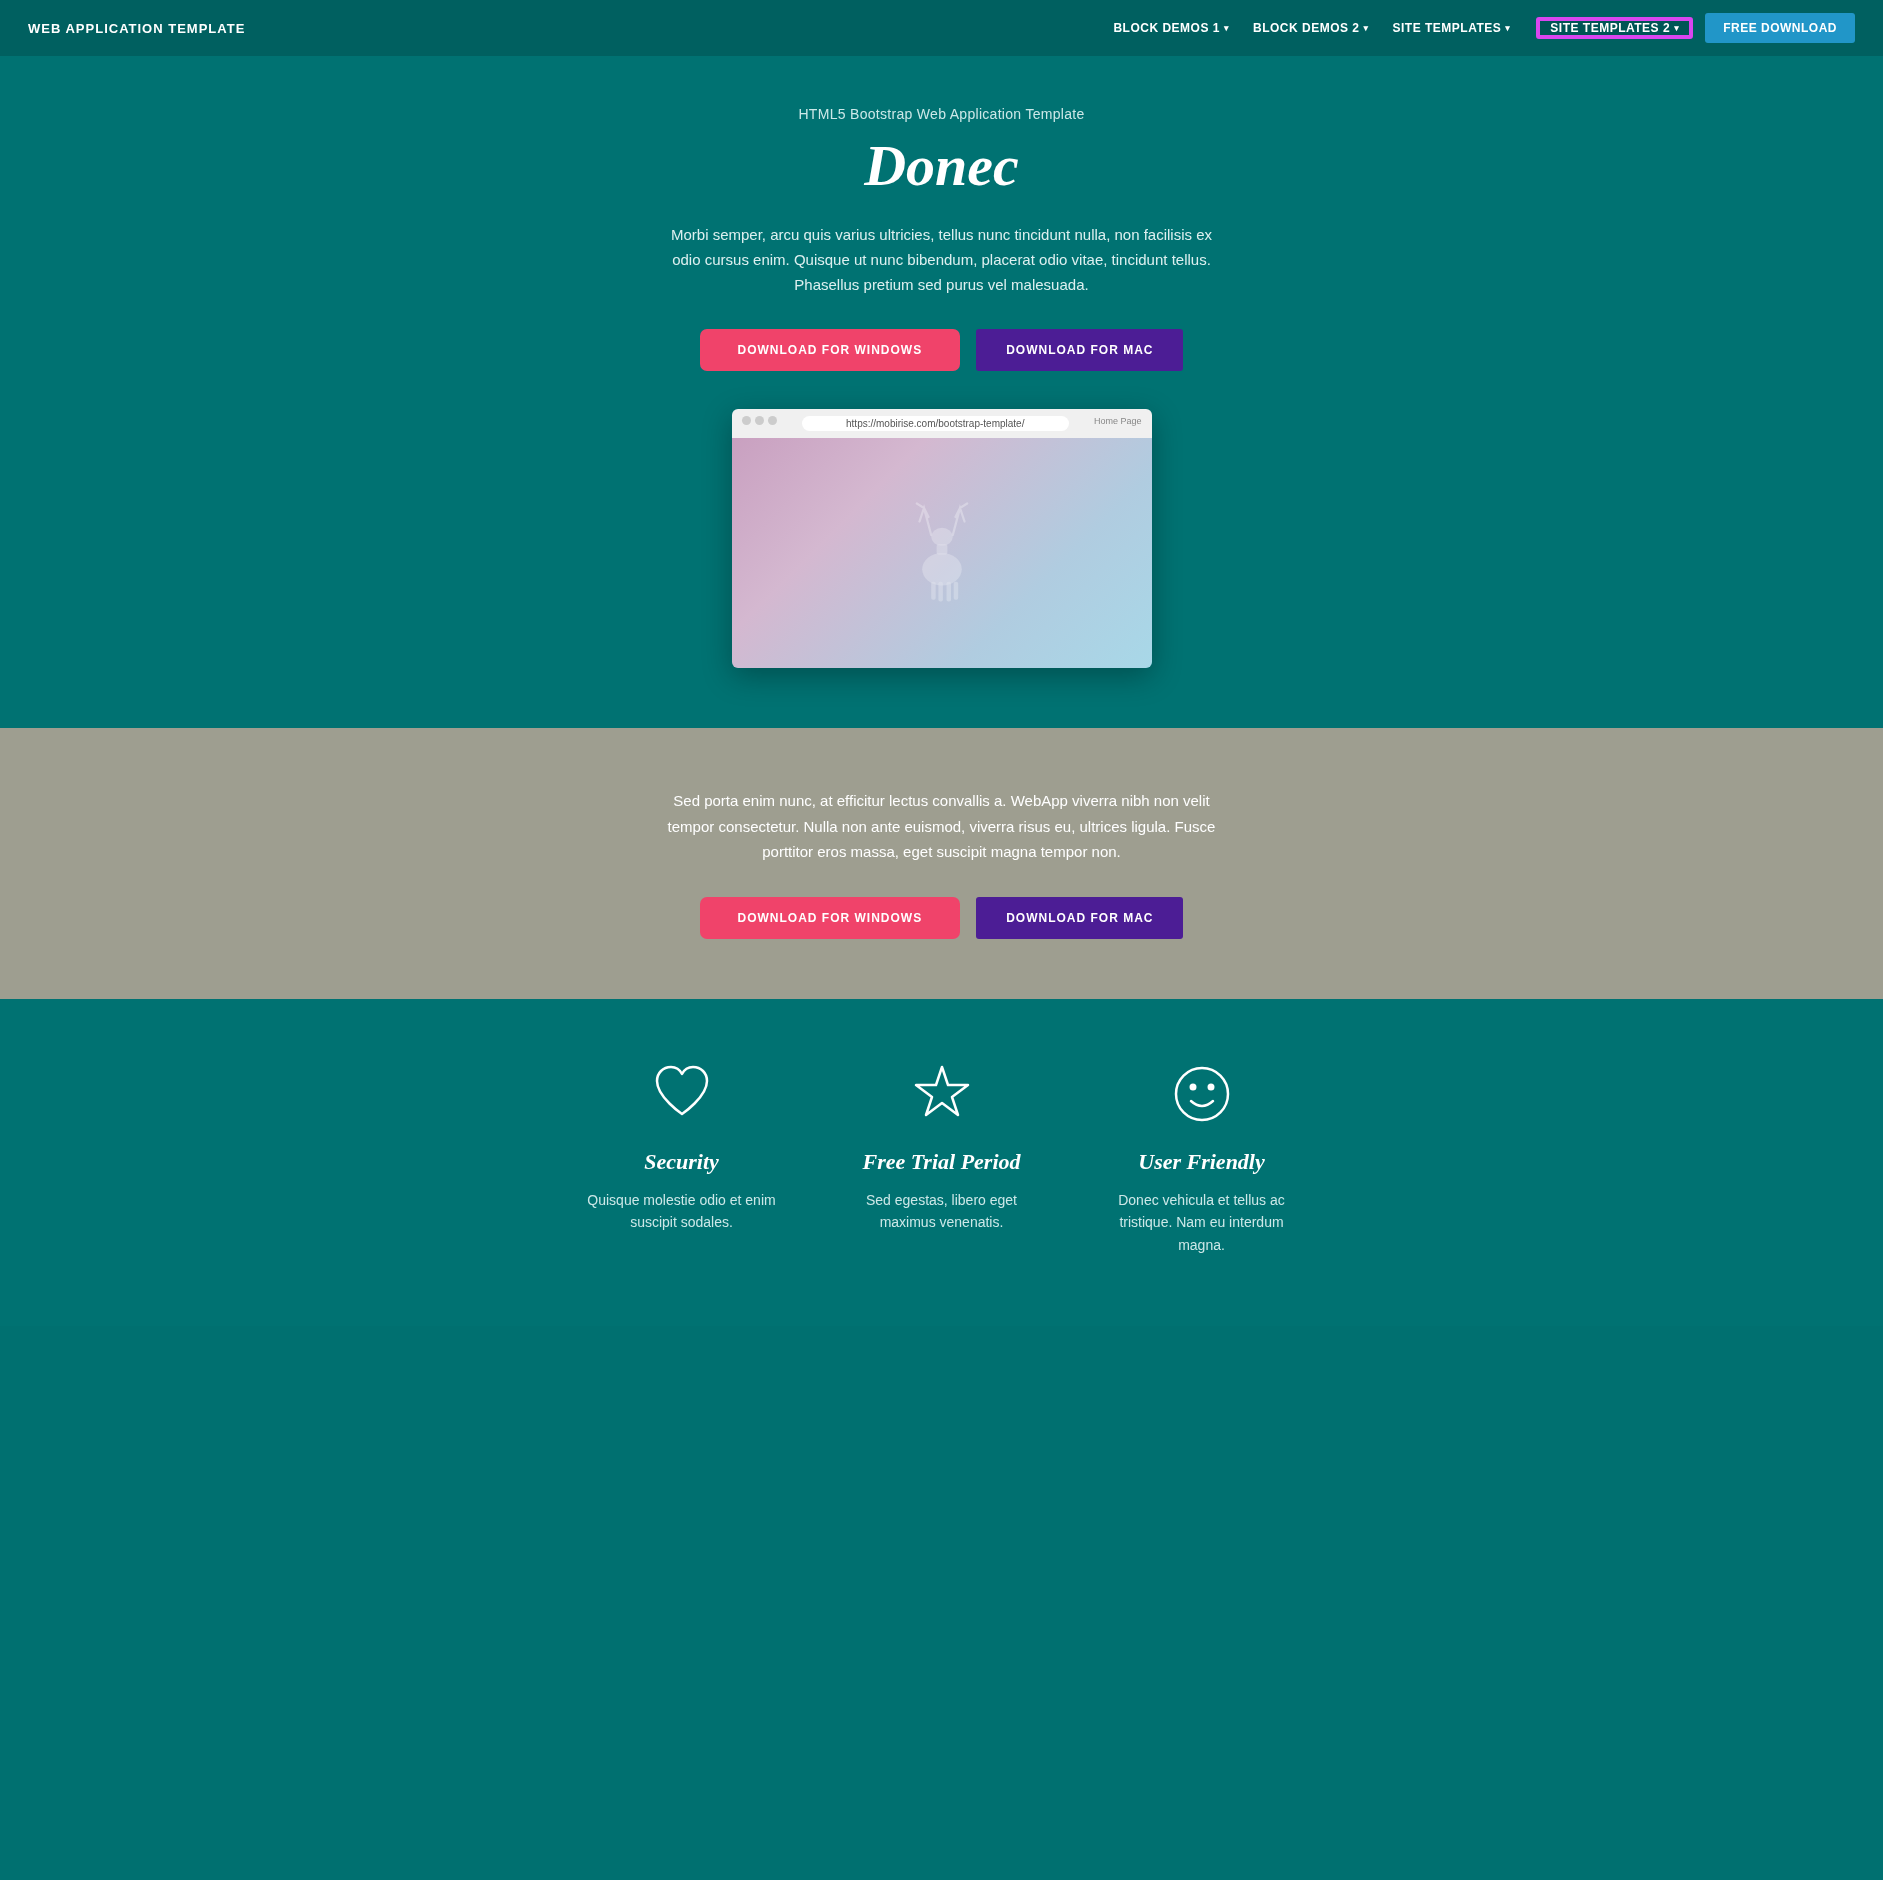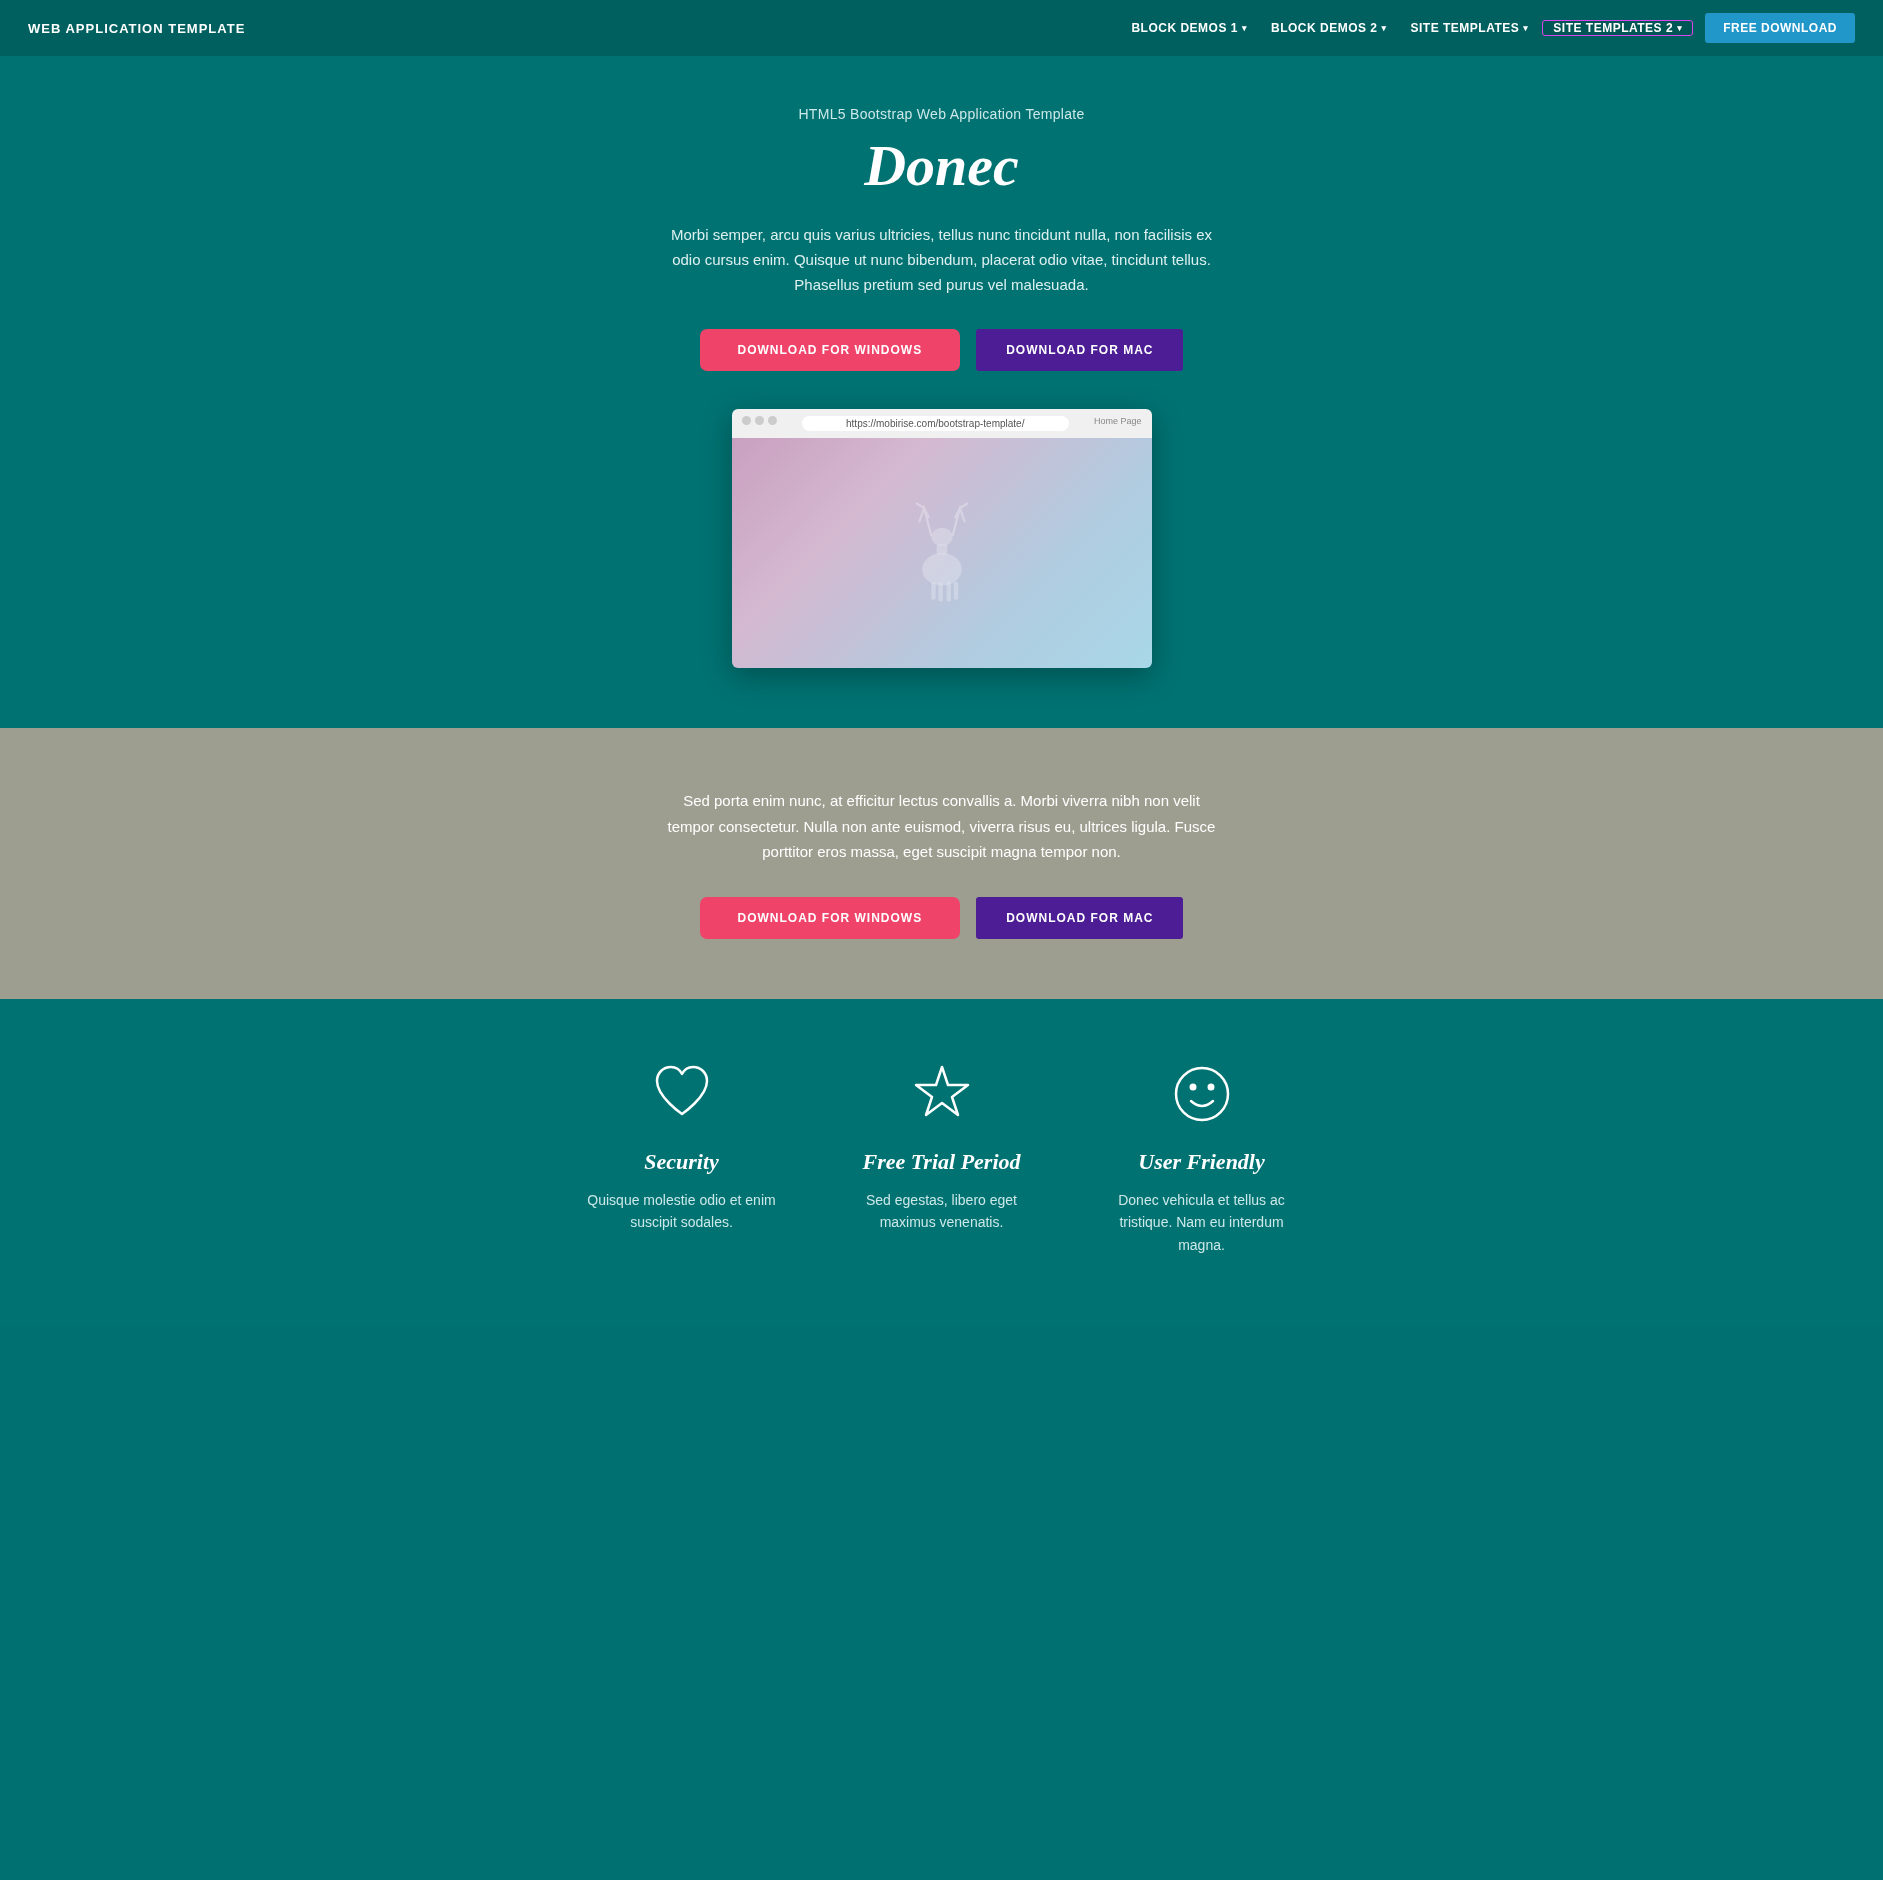--- a/index.html
+++ b/index.html
@@ -44,23 +44,24 @@
       display: flex;
       align-items: center;
       gap: 4px;
       background: none;
       border: none;
       white-space: nowrap;
     }
     .nav-link .caret { font-size: 9px; }
     .nav-dropdown-active {
       background: #005555;
-      border: 1px solid #d946ef;
+      border: 4px solid #d946ef;
       border-radius: 3px;
       padding: 0 10px;
+      margin-left: 12px;
     }
     .nav-btn-free {
       background: #2196c8;
       color: #fff;
       border: none;
       border-radius: 3px;
       padding: 8px 18px;
       font-size: 12px;
       font-weight: 700;
       letter-spacing: 0.5px;
@@ -302,21 +303,21 @@
         <rect x="38" y="92" width="5" height="20" rx="2" fill="rgba(255,255,255,0.5)"></rect>
         <rect x="46" y="92" width="5" height="22" rx="2" fill="rgba(255,255,255,0.5)"></rect>
         <rect x="55" y="92" width="5" height="22" rx="2" fill="rgba(255,255,255,0.5)"></rect>
         <rect x="63" y="92" width="5" height="20" rx="2" fill="rgba(255,255,255,0.5)"></rect>
       </svg>
     </div>
   </div>
 </section>
 
 <section class="grey-section">
-  <p>Sed porta enim nunc, at efficitur lectus convallis a. Morbi viverra nibh non velit tempor consectetur. Nulla non ante euismod, viverra risus eu, ultrices ligula. Fusce porttitor eros massa, eget suscipit magna tempor non.</p>
+  <p>Sed porta enim nunc, at efficitur lectus convallis a. WebApp viverra nibh non velit tempor consectetur. Nulla non ante euismod, viverra risus eu, ultrices ligula. Fusce porttitor eros massa, eget suscipit magna tempor non.</p>
   <div class="grey-buttons">
     <button class="btn-windows">DOWNLOAD FOR WINDOWS</button>
     <button class="btn-mac">DOWNLOAD FOR MAC</button>
   </div>
 </section>
 
 <section class="features-section">
   <div class="features-grid">
 
     <div class="feature-item">

